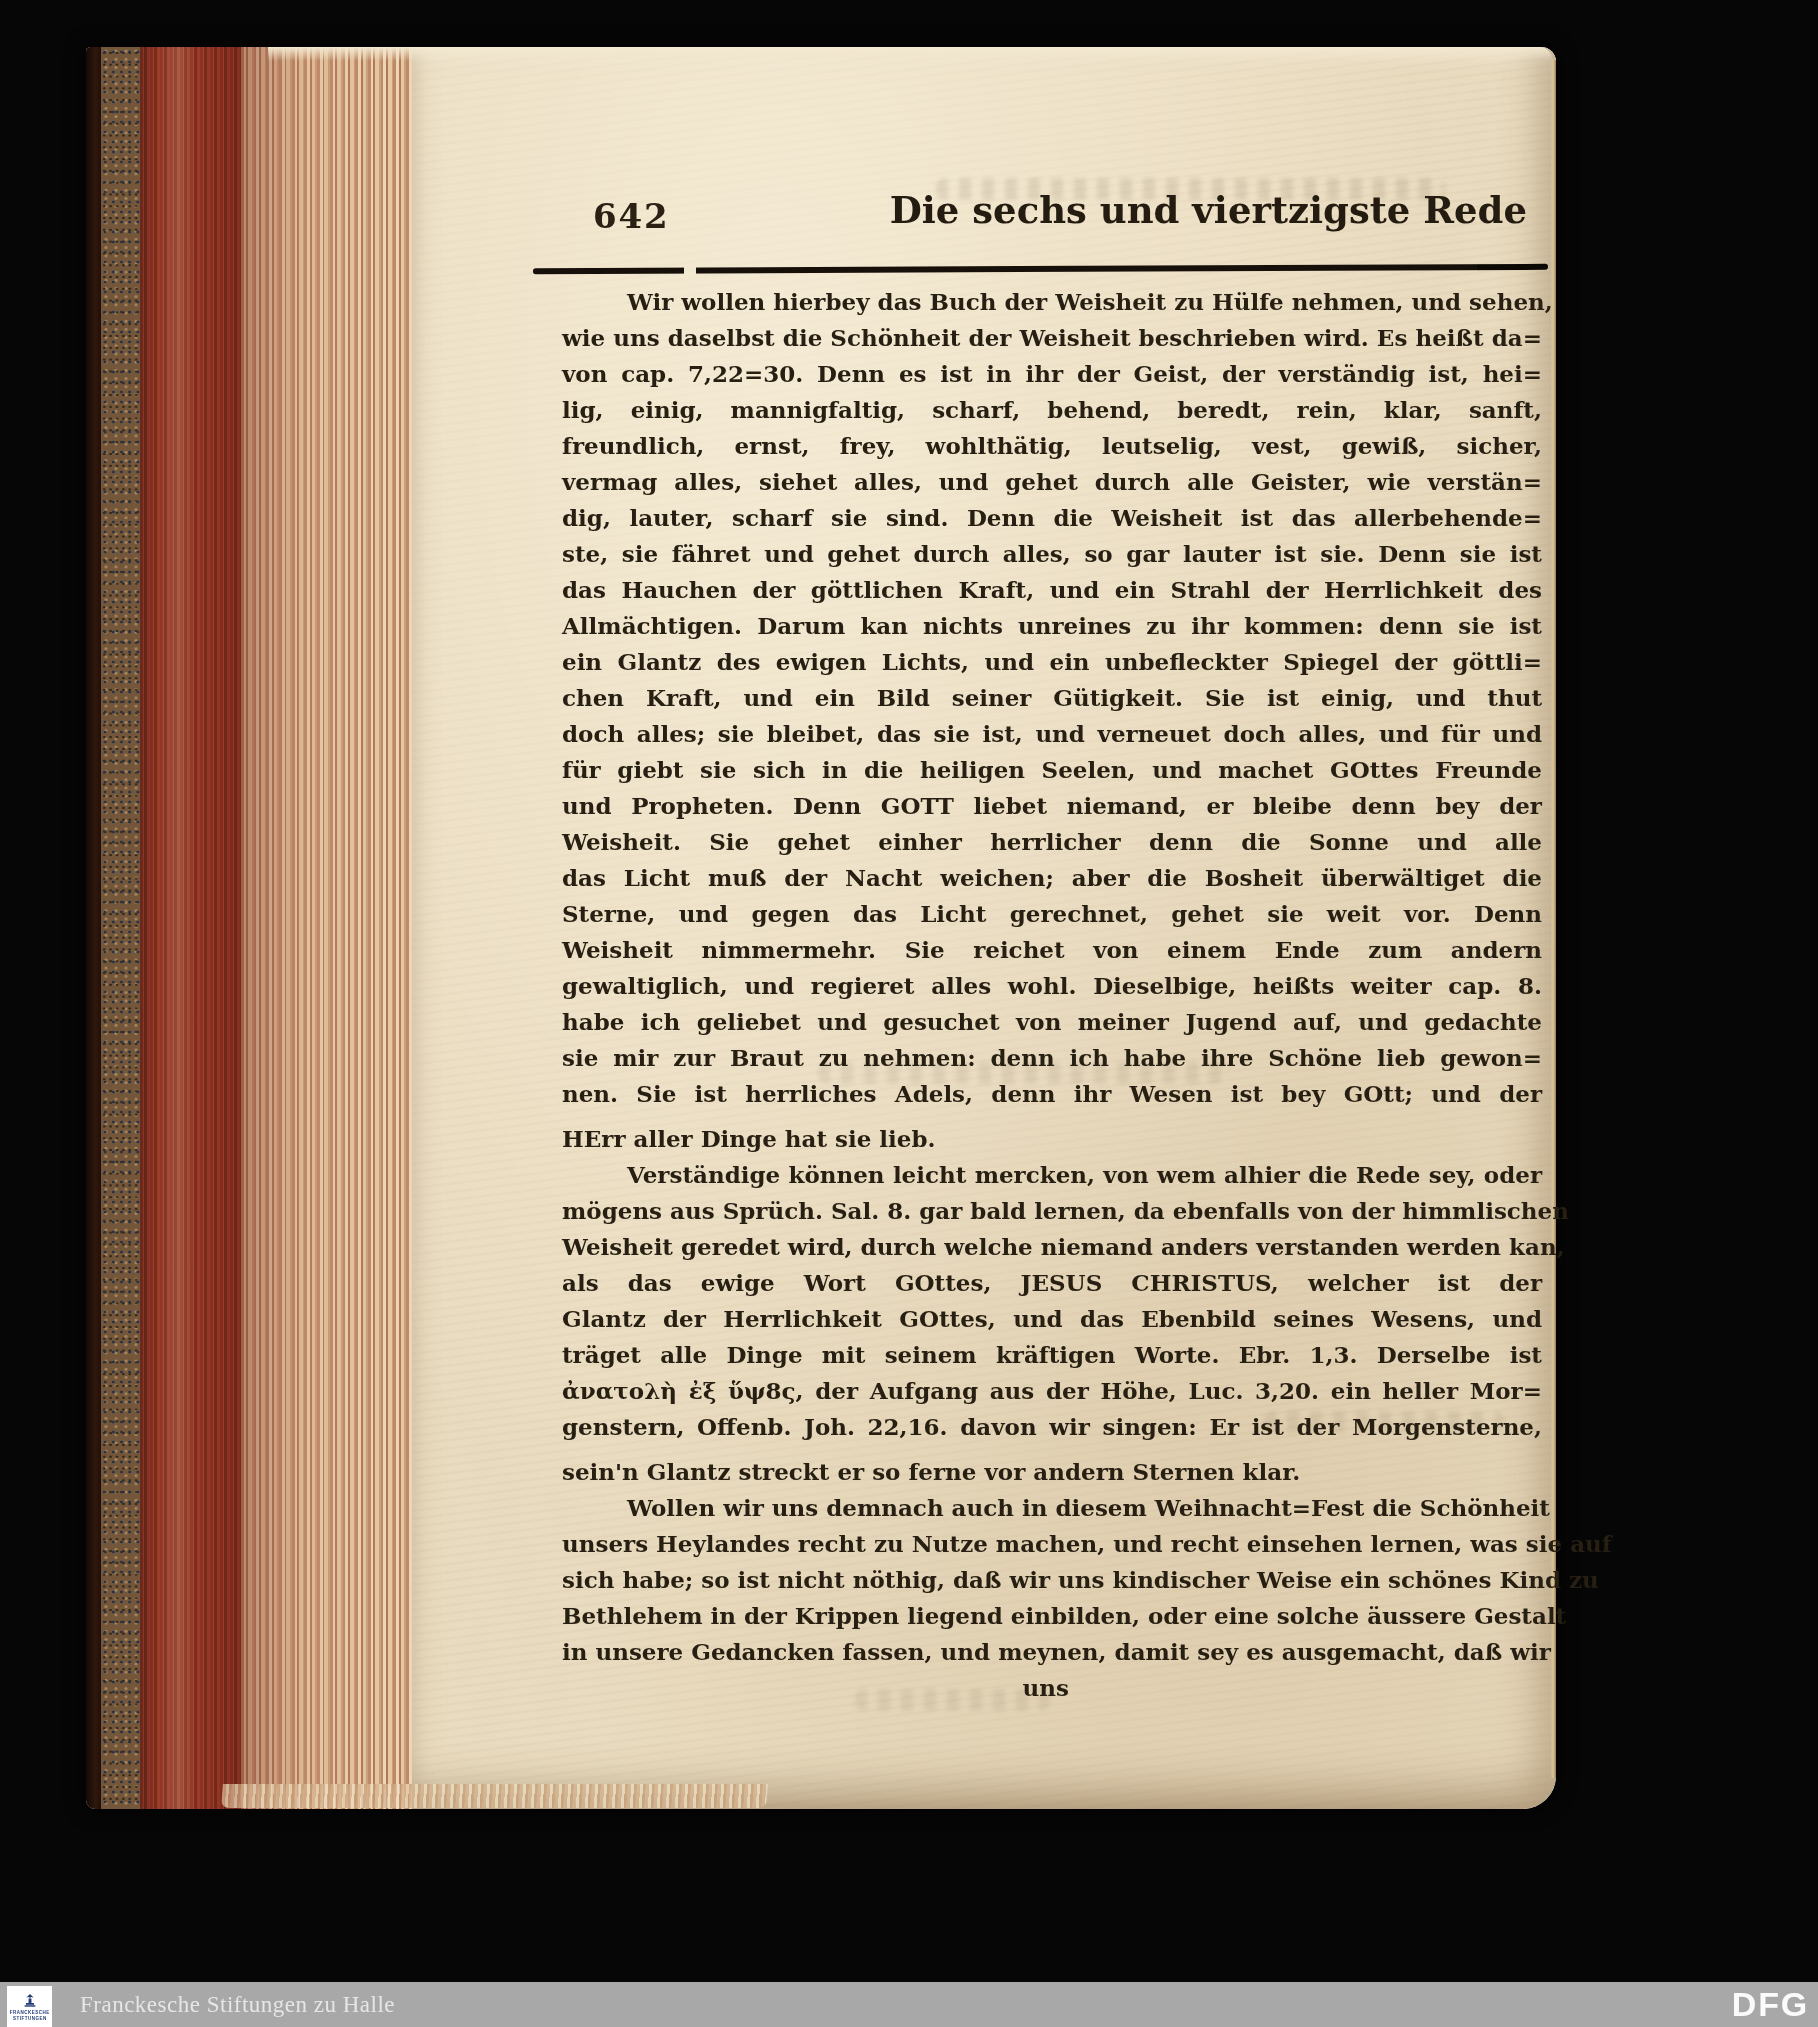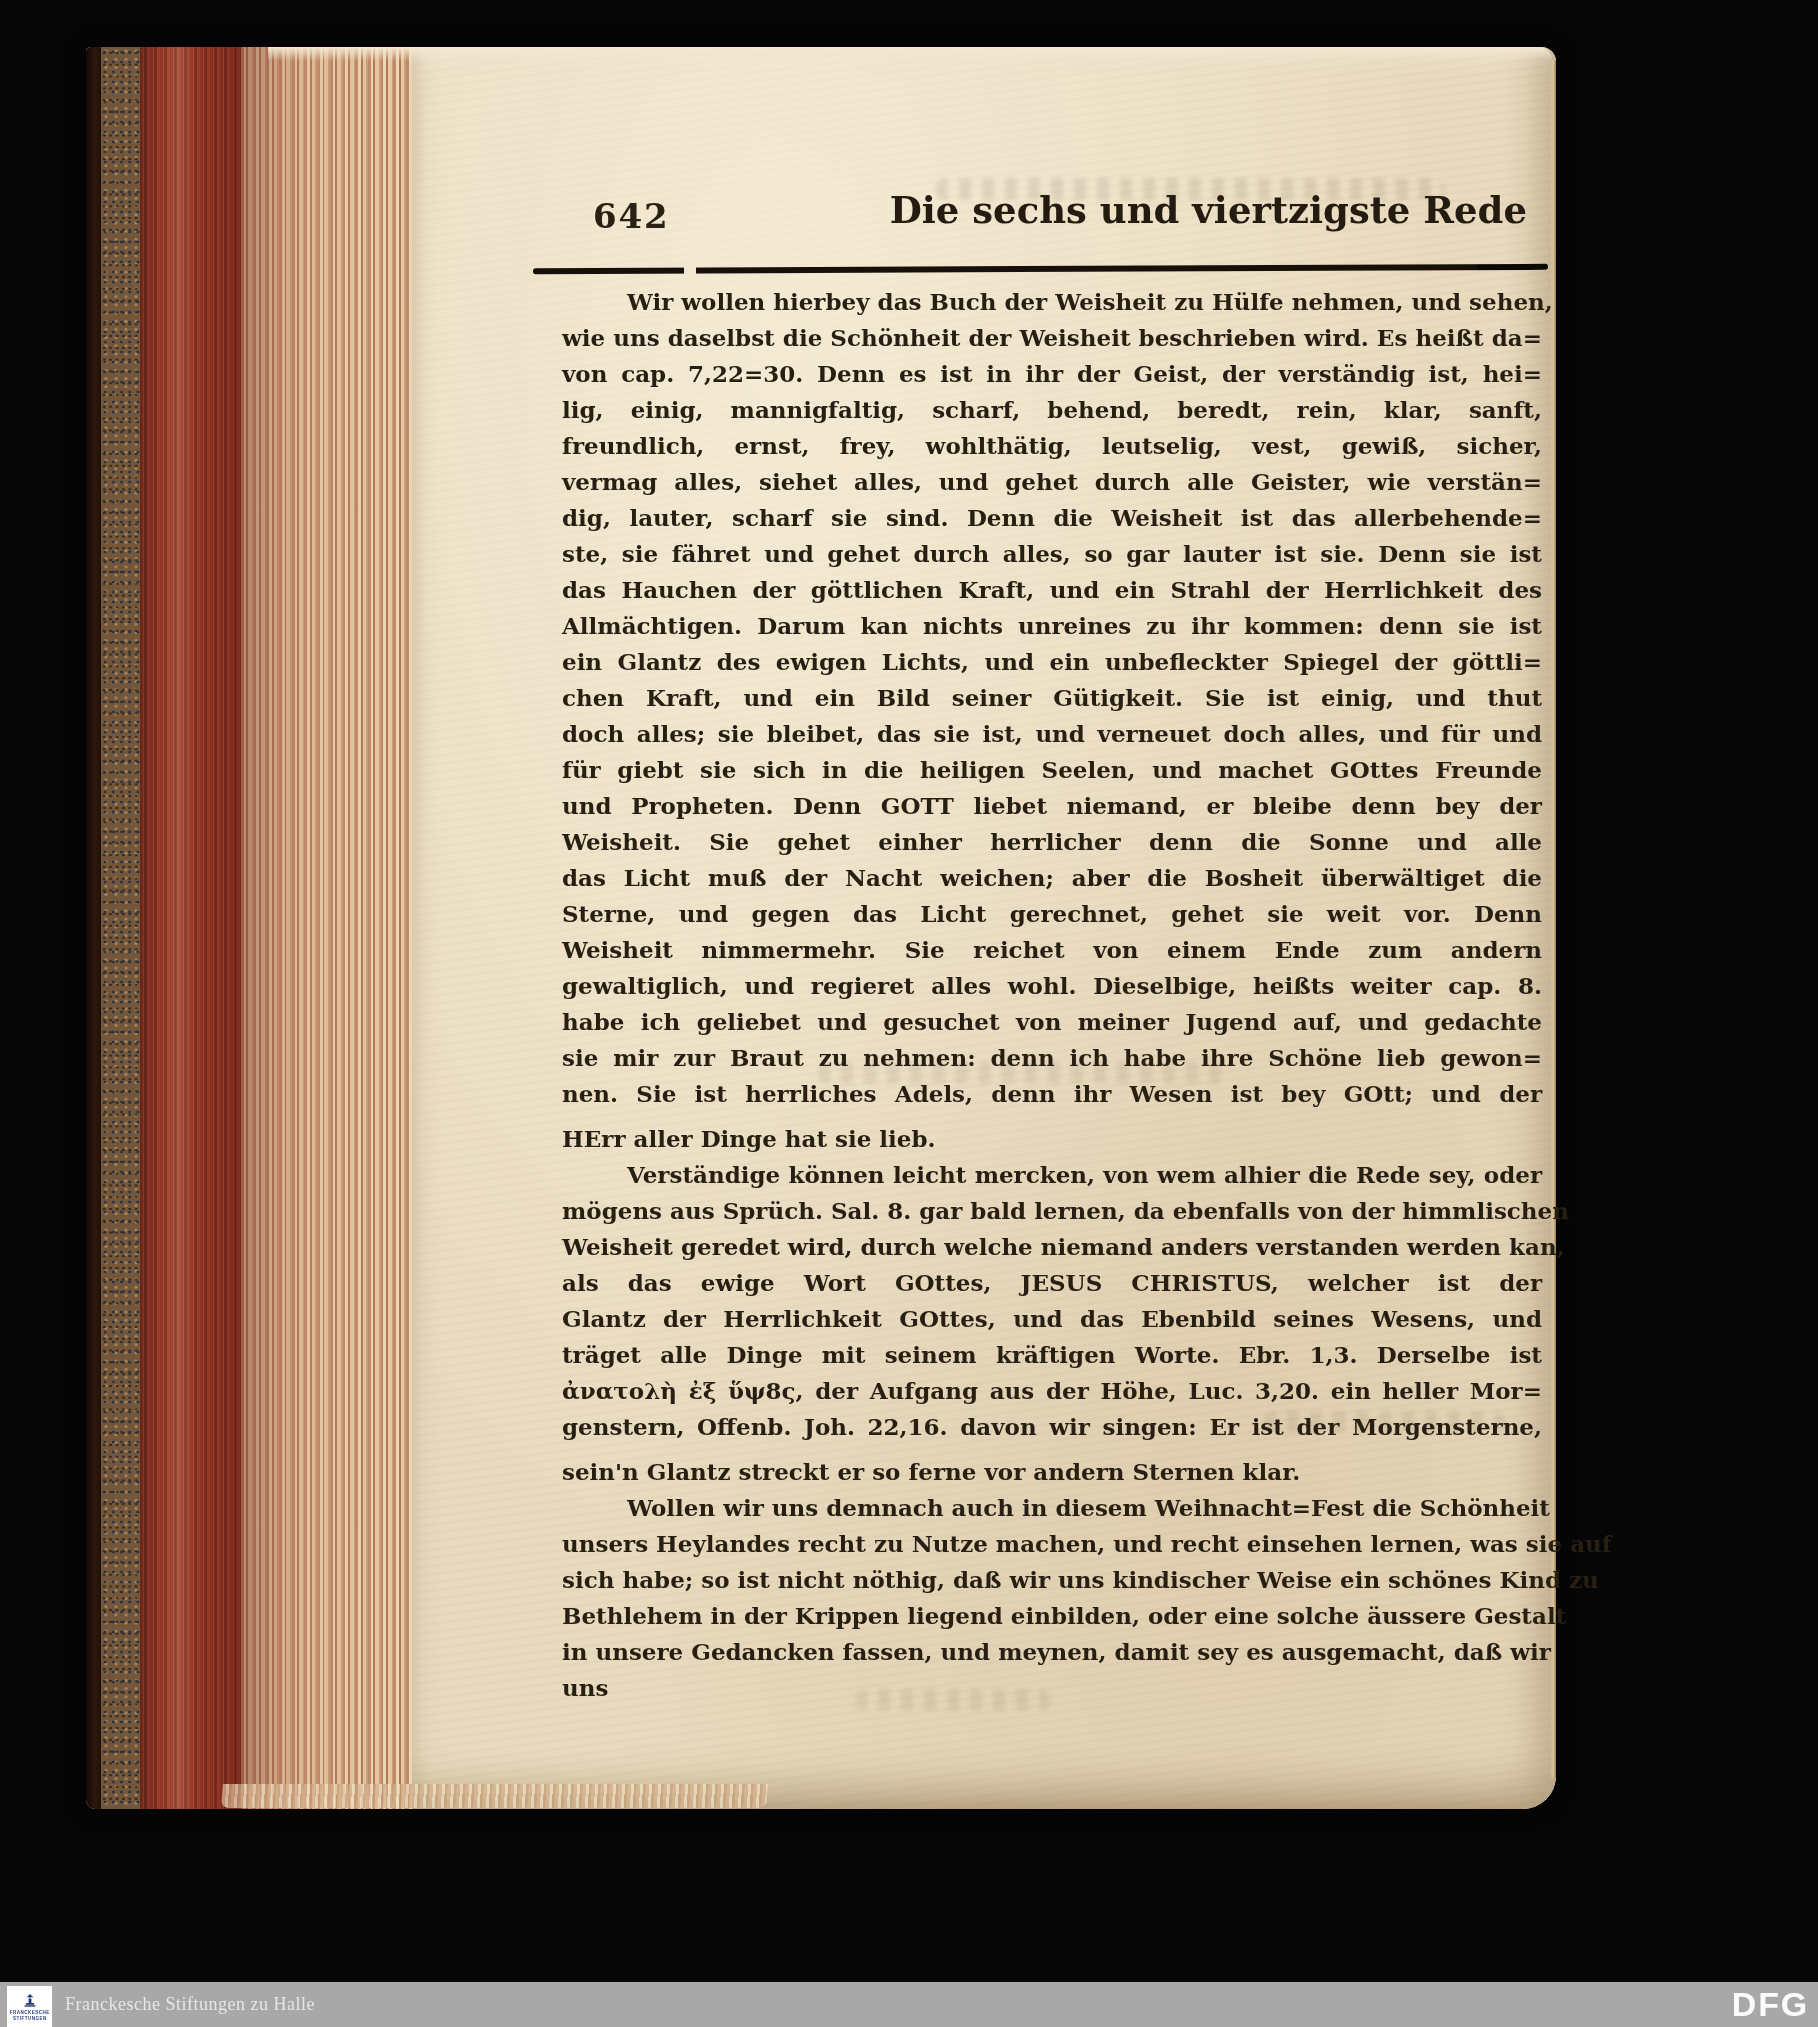--- a/index.html
+++ b/index.html
@@ -93,21 +93,21 @@
   }
   .line{
     line-height:36px;
     text-align:justify;
     text-align-last:justify;
     white-space:nowrap;
   }
   .line.first{padding-left:65px;}
   .line.short{text-align-last:left;margin-top:9px;}
   .catchword{
-    line-height:36px;text-align:left;
+    line-height:36px;text-align:center;
     font-size:23px;font-weight:bold;color:#271f12;
     padding-right:12.7px;
   }
   
   .ghost{
     position:absolute;height:22px;border-radius:9px;
     background:repeating-linear-gradient(90deg,#4a3a22 0 11.8px,transparent 11.8px 23px);
     opacity:.10;filter:blur(2.3px);
   }
   .g1{left:936px;top:178px;width:509px;}
@@ -124,23 +124,23 @@
     background:#ffffff;
     display:flex;flex-direction:column;align-items:center;justify-content:center;
   }
   .logo-emblem{width:18px;height:16.4px;margin-bottom:0.9px;}
   .logo-text{
     font-family:"Liberation Sans", sans-serif;
     font-size:4.5px;line-height:5.5px;color:#253c77;
     text-align:center;letter-spacing:0.5px;font-weight:bold;
   }
   .institution{
-    position:absolute;left:65px;top:1982px;height:45px;line-height:45px;
+    position:absolute;left:80px;top:1982px;height:45px;line-height:45px;
     font-family:"Liberation Serif", serif;
-    font-size:18px;color:#e6e6e6;letter-spacing:0.5px;
+    font-size:23px;color:#e6e6e6;letter-spacing:0.5px;
   }
   .dfg{
     position:absolute;right:9px;top:1982px;height:62px;line-height:45px;
     font-family:"Liberation Sans", sans-serif;
     font-size:34px;font-weight:bold;color:#fbfbfb;letter-spacing:1.8px;
   }
 </style>
 </head>
 <body>
 

